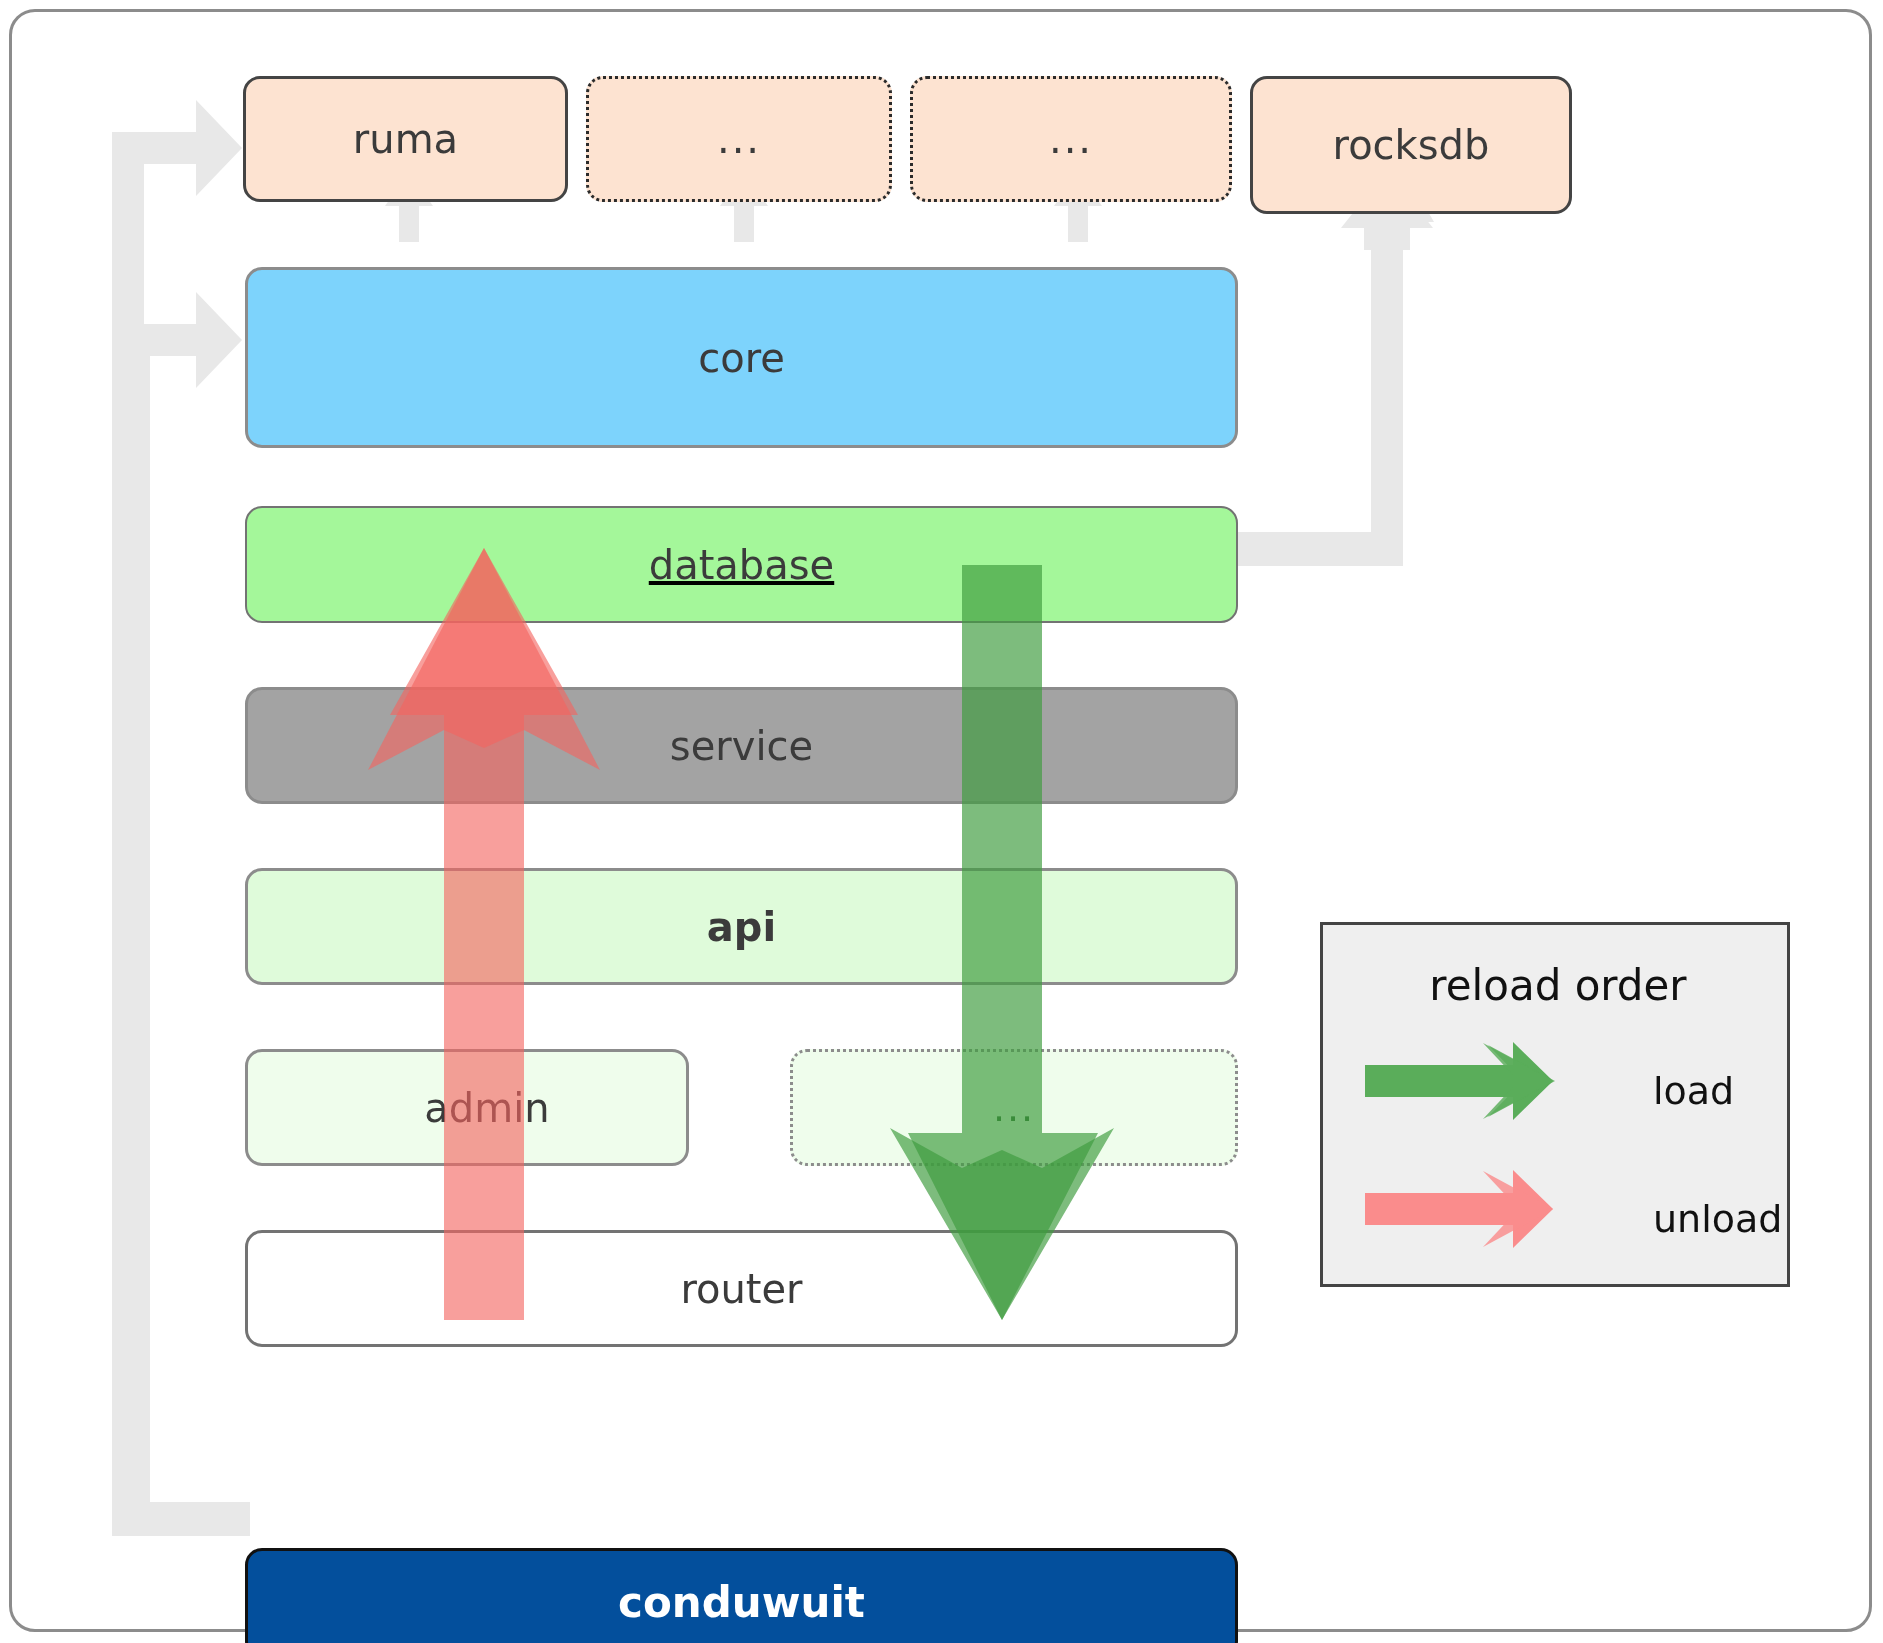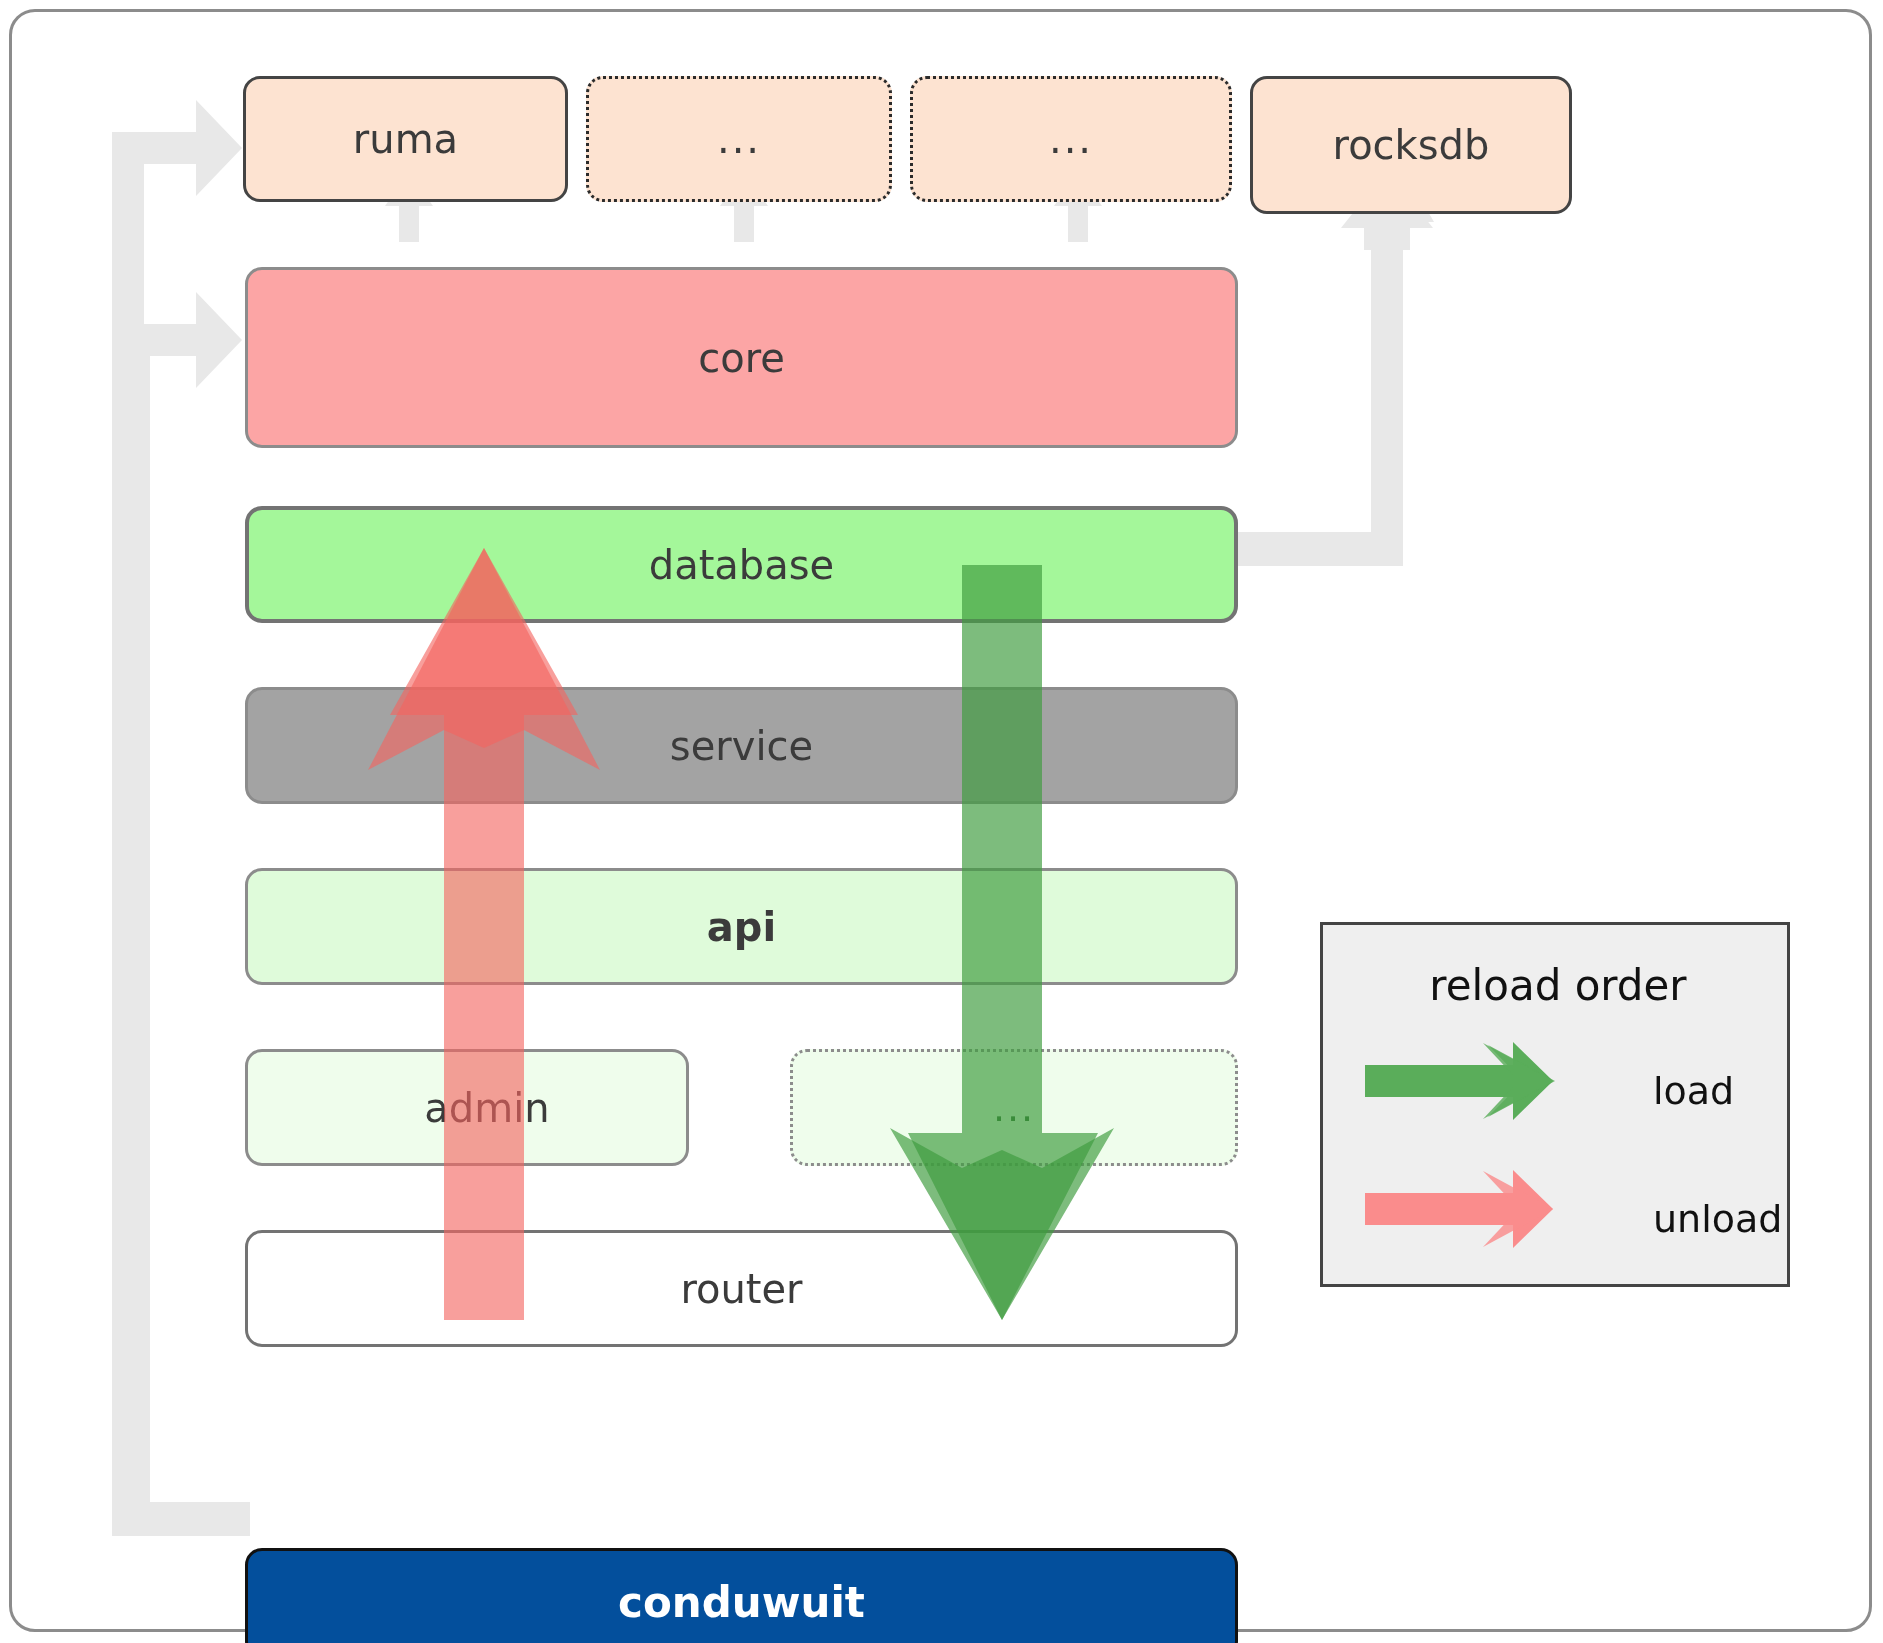--- a/index.html
+++ b/index.html
@@ -12,22 +12,22 @@
   .node span{display:block;line-height:1;}
   
   .crate{background:#fde3d1;border-radius:17px;}
   .crate.solid{border:3px solid #444444;}
   .crate.dotted{border:3px dotted #2b2b2b;}
   .crate span{font-size:40px;color:#3b3b3b;}
   .crate.dots span{font-size:40px;letter-spacing:2px;color:#3b3b3b;}
   
   .layer{border-radius:17px;}
   .layer span{font-size:40px;color:#3b3b3b;}
-  .layer.core{background:#fca5a5;border:3px solid #8c8c8c;}
-  .layer.database{background:#a4f79a;border:4px solid #737373;}
+  .layer.core{background:#7dd3fc;border:3px solid #8c8c8c;}
+  .layer.database{background:#a4f79a;border:2px solid #737373;text-decoration:underline;}
   .layer.service{background:#a3a3a3;border:3px solid #8c8c8c;}
   .layer.api{background:#dffbda;border:3px solid #8c8c8c;}
   .layer.admin{background:#effdec;border:3px solid #8c8c8c;}
   .layer.ellipsis{background:#effdec;border:3px dotted #8c8c8c;}
   .layer.router{background:#ffffff;border:3px solid #737373;}
   .layer.ellipsis span{font-size:38px;letter-spacing:2px;color:#2f6b2f;}
   .bin{background:#034f9c;border:3px solid #111111;border-radius:17px;}
   .bin span{font-size:42px;color:#ffffff;font-weight:bold;}
   
   #legend{position:absolute;left:1320px;top:922px;width:470px;height:365px;

